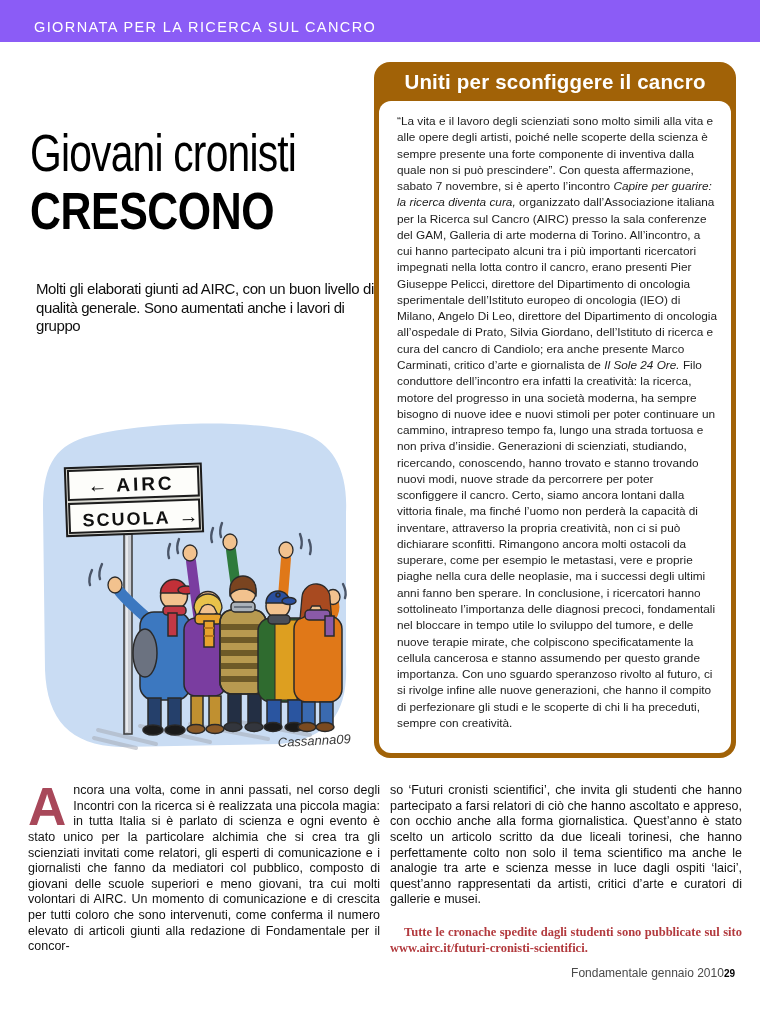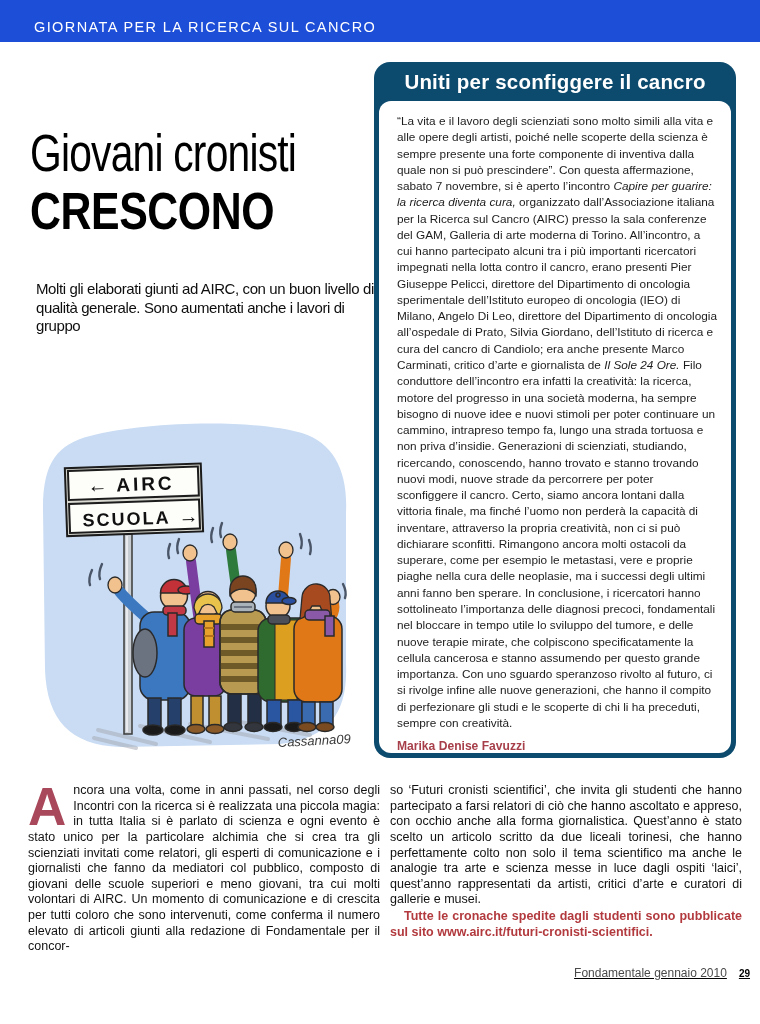--- a/index.html
+++ b/index.html
@@ -3,36 +3,36 @@
 <meta charset="utf-8">
 <style>
   html,body{margin:0;padding:0;}
   body{
     width:760px;height:1024px;position:relative;background:#ffffff;
     font-family:"Liberation Sans", sans-serif;overflow:hidden;
     -webkit-font-smoothing:antialiased;
   }
   
   .banner{
-    position:absolute;left:0;top:0;width:760px;height:42px;background:#1d4ed8;
+    position:absolute;left:0;top:0;width:760px;height:42px;background:#8b5cf6;
     display:flex;align-items:flex-end;box-sizing:border-box;padding:0 0 7px 34px;
   }
   .banner span{color:#fff;font-size:14.5px;letter-spacing:1.4px;font-weight:400;}
   
   .title-block{position:absolute;left:30px;top:128px;width:346px;color:#000000;}
   .title-line{white-space:nowrap;transform-origin:left top;line-height:1;margin:0;}
   .title-line.l1{font-size:51px;font-weight:400;transform:scaleX(.80);height:58px;letter-spacing:-1px;}
   .title-line.l2{font-size:51px;font-weight:700;transform:scaleX(.84);height:58px;letter-spacing:-.5px;}
   .standfirst{
     position:absolute;left:36px;top:280px;width:354px;font-size:15px;line-height:1.24;
     letter-spacing:-.4px;color:#0e0e0e;font-weight:400;
   }
   
   .sidebar{
-    position:absolute;left:374px;top:62px;width:362px;height:696px;background:#0c4a6e;
+    position:absolute;left:374px;top:62px;width:362px;height:696px;background:#a16207;
     border-radius:16px;box-sizing:border-box;
   }
   .sidebar-header{
     height:39px;display:flex;align-items:center;justify-content:center;
     color:#ffffff;font-size:20.5px;font-weight:700;letter-spacing:.2px;
   }
   .sidebar-inner{
     position:absolute;left:5px;right:5px;top:39px;bottom:5px;background:#ffffff;
     border-radius:12px;box-sizing:border-box;padding:12px 14px 8px 18px;overflow:hidden;
   }
@@ -41,24 +41,24 @@
   .sidebar-signature{margin-top:7px;color:#a63f4a;font-weight:700;font-size:12.1px;line-height:1.45;}
   
   .cartoon{position:absolute;left:28px;top:416px;width:334px;height:344px;}
   
   .article{position:absolute;left:28px;top:783px;width:714px;display:flex;gap:10px;}
   .article .col{width:352px;font-size:12.5px;line-height:1.25;text-align:justify;color:#111;}
   .dropcap{
     float:left;color:#a8485a;font-size:53px;line-height:.8;font-weight:700;
     margin:3px 7px 0 0;font-family:"Liberation Sans",sans-serif;
   }
-  .highlight{color:#b23a3e;font-weight:700;text-indent:14px;margin-top:1px;}
+  .highlight{color:#b23a3e;font-weight:700;text-indent:14px;margin-top:17px;font-family:Liberation Serif, serif;}
   
   .footer{
-    position:absolute;right:10px;top:966px;display:flex;align-items:baseline;gap:12px;text-decoration:underline;
+    position:absolute;right:25px;top:966px;display:flex;align-items:baseline;
   }
   .footer .mag{font-size:12px;color:#4a4a4a;}
   .footer .pagenum{font-size:10px;color:#000;font-weight:700;}
 </style>
 </head>
 <body>
 
 <div class="banner">
   <span>GIORNATA PER LA RICERCA SUL CANCRO</span>
 </div>
@@ -198,21 +198,20 @@
 
   <text x="250" y="331" font-size="13" font-style="italic" fill="#3a3a3a" transform="rotate(-3 250 331)">Cassanna09</text>
 </svg>
 </div>
 
 <div class="sidebar">
   <div class="sidebar-header">Uniti per sconfiggere il cancro</div>
   <div class="sidebar-inner">
     <div class="sidebar-body"><span>“La vita e il lavoro degli scienziati sono molto simili alla vita e alle opere degli artisti, poiché nelle scoperte della scienza è sempre presente una forte componente di inventiva dalla quale non si può prescindere”. Con questa affermazione, sabato 7 novembre, si è aperto l’incontro </span><span class="it">Capire per guarire: la ricerca diventa cura,</span><span> organizzato dall’Associazione italiana per la Ricerca sul Cancro (AIRC) presso la sala conferenze del GAM, Galleria di arte moderna di Torino. All’incontro, a cui hanno partecipato alcuni tra i più importanti ricercatori impegnati nella lotta contro il cancro, erano presenti Pier Giuseppe Pelicci, direttore del Dipartimento di oncologia sperimentale dell’Istituto europeo di oncologia (IEO) di Milano, Angelo Di Leo, direttore del Dipartimento di oncologia all’ospedale di Prato, Silvia Giordano, dell’Istituto di ricerca e cura del cancro di Candiolo; era anche presente Marco Carminati, critico d’arte e giornalista de </span><span class="it">Il Sole 24 Ore.</span><span> Filo conduttore dell’incontro era infatti la creatività: la ricerca, motore del progresso in una società moderna, ha sempre bisogno di nuove idee e nuovi stimoli per poter continuare un cammino, intrapreso tempo fa, lungo una strada tortuosa e non priva d’insidie. Generazioni di scienziati, studiando, ricercando, conoscendo, hanno trovato e stanno trovando nuovi modi, nuove strade da percorrere per poter sconfiggere il cancro. Certo, siamo ancora lontani dalla vittoria finale, ma finché l’uomo non perderà la capacità di inventare, attraverso la propria creatività, non ci si può dichiarare sconfitti. Rimangono ancora molti ostacoli da superare, come per esempio le metastasi, vere e proprie piaghe nella cura delle neoplasie, ma i successi degli ultimi anni fanno ben sperare. In conclusione, i ricercatori hanno sottolineato l’importanza delle diagnosi precoci, fondamentali nel bloccare in tempo utile lo sviluppo del tumore, e delle nuove terapie mirate, che colpiscono specificatamente la cellula cancerosa e stanno assumendo per questo grande importanza. Con uno sguardo speranzoso rivolto al futuro, ci si rivolge infine alle nuove generazioni, che hanno il compito di perfezionare gli studi e le scoperte di chi li ha preceduti, sempre con creatività.</span></div>
     <div class="sidebar-signature">
-      <div>Marika Denise Favuzzi</div>
 
     </div>
   </div>
 </div>
 
 <div class="article">
   <div class="col">
     <span class="dropcap">A</span><span>ncora una volta, come in anni passati, nel corso degli Incontri con la ricerca si è realizzata una piccola magia: in tutta Italia si è parlato di scienza e ogni evento è stato unico per la particolare alchimia che si crea tra gli scienziati invitati come relatori, gli esperti di comunicazione e i giornalisti che fanno da mediatori col pubblico, composto di giovani delle scuole superiori e meno giovani, tra cui molti volontari di AIRC. Un momento di comunicazione e di crescita per tutti coloro che sono intervenuti, come conferma il numero elevato di articoli giunti alla redazione di Fondamentale per il concor-</span>
   </div>
   <div class="col">

